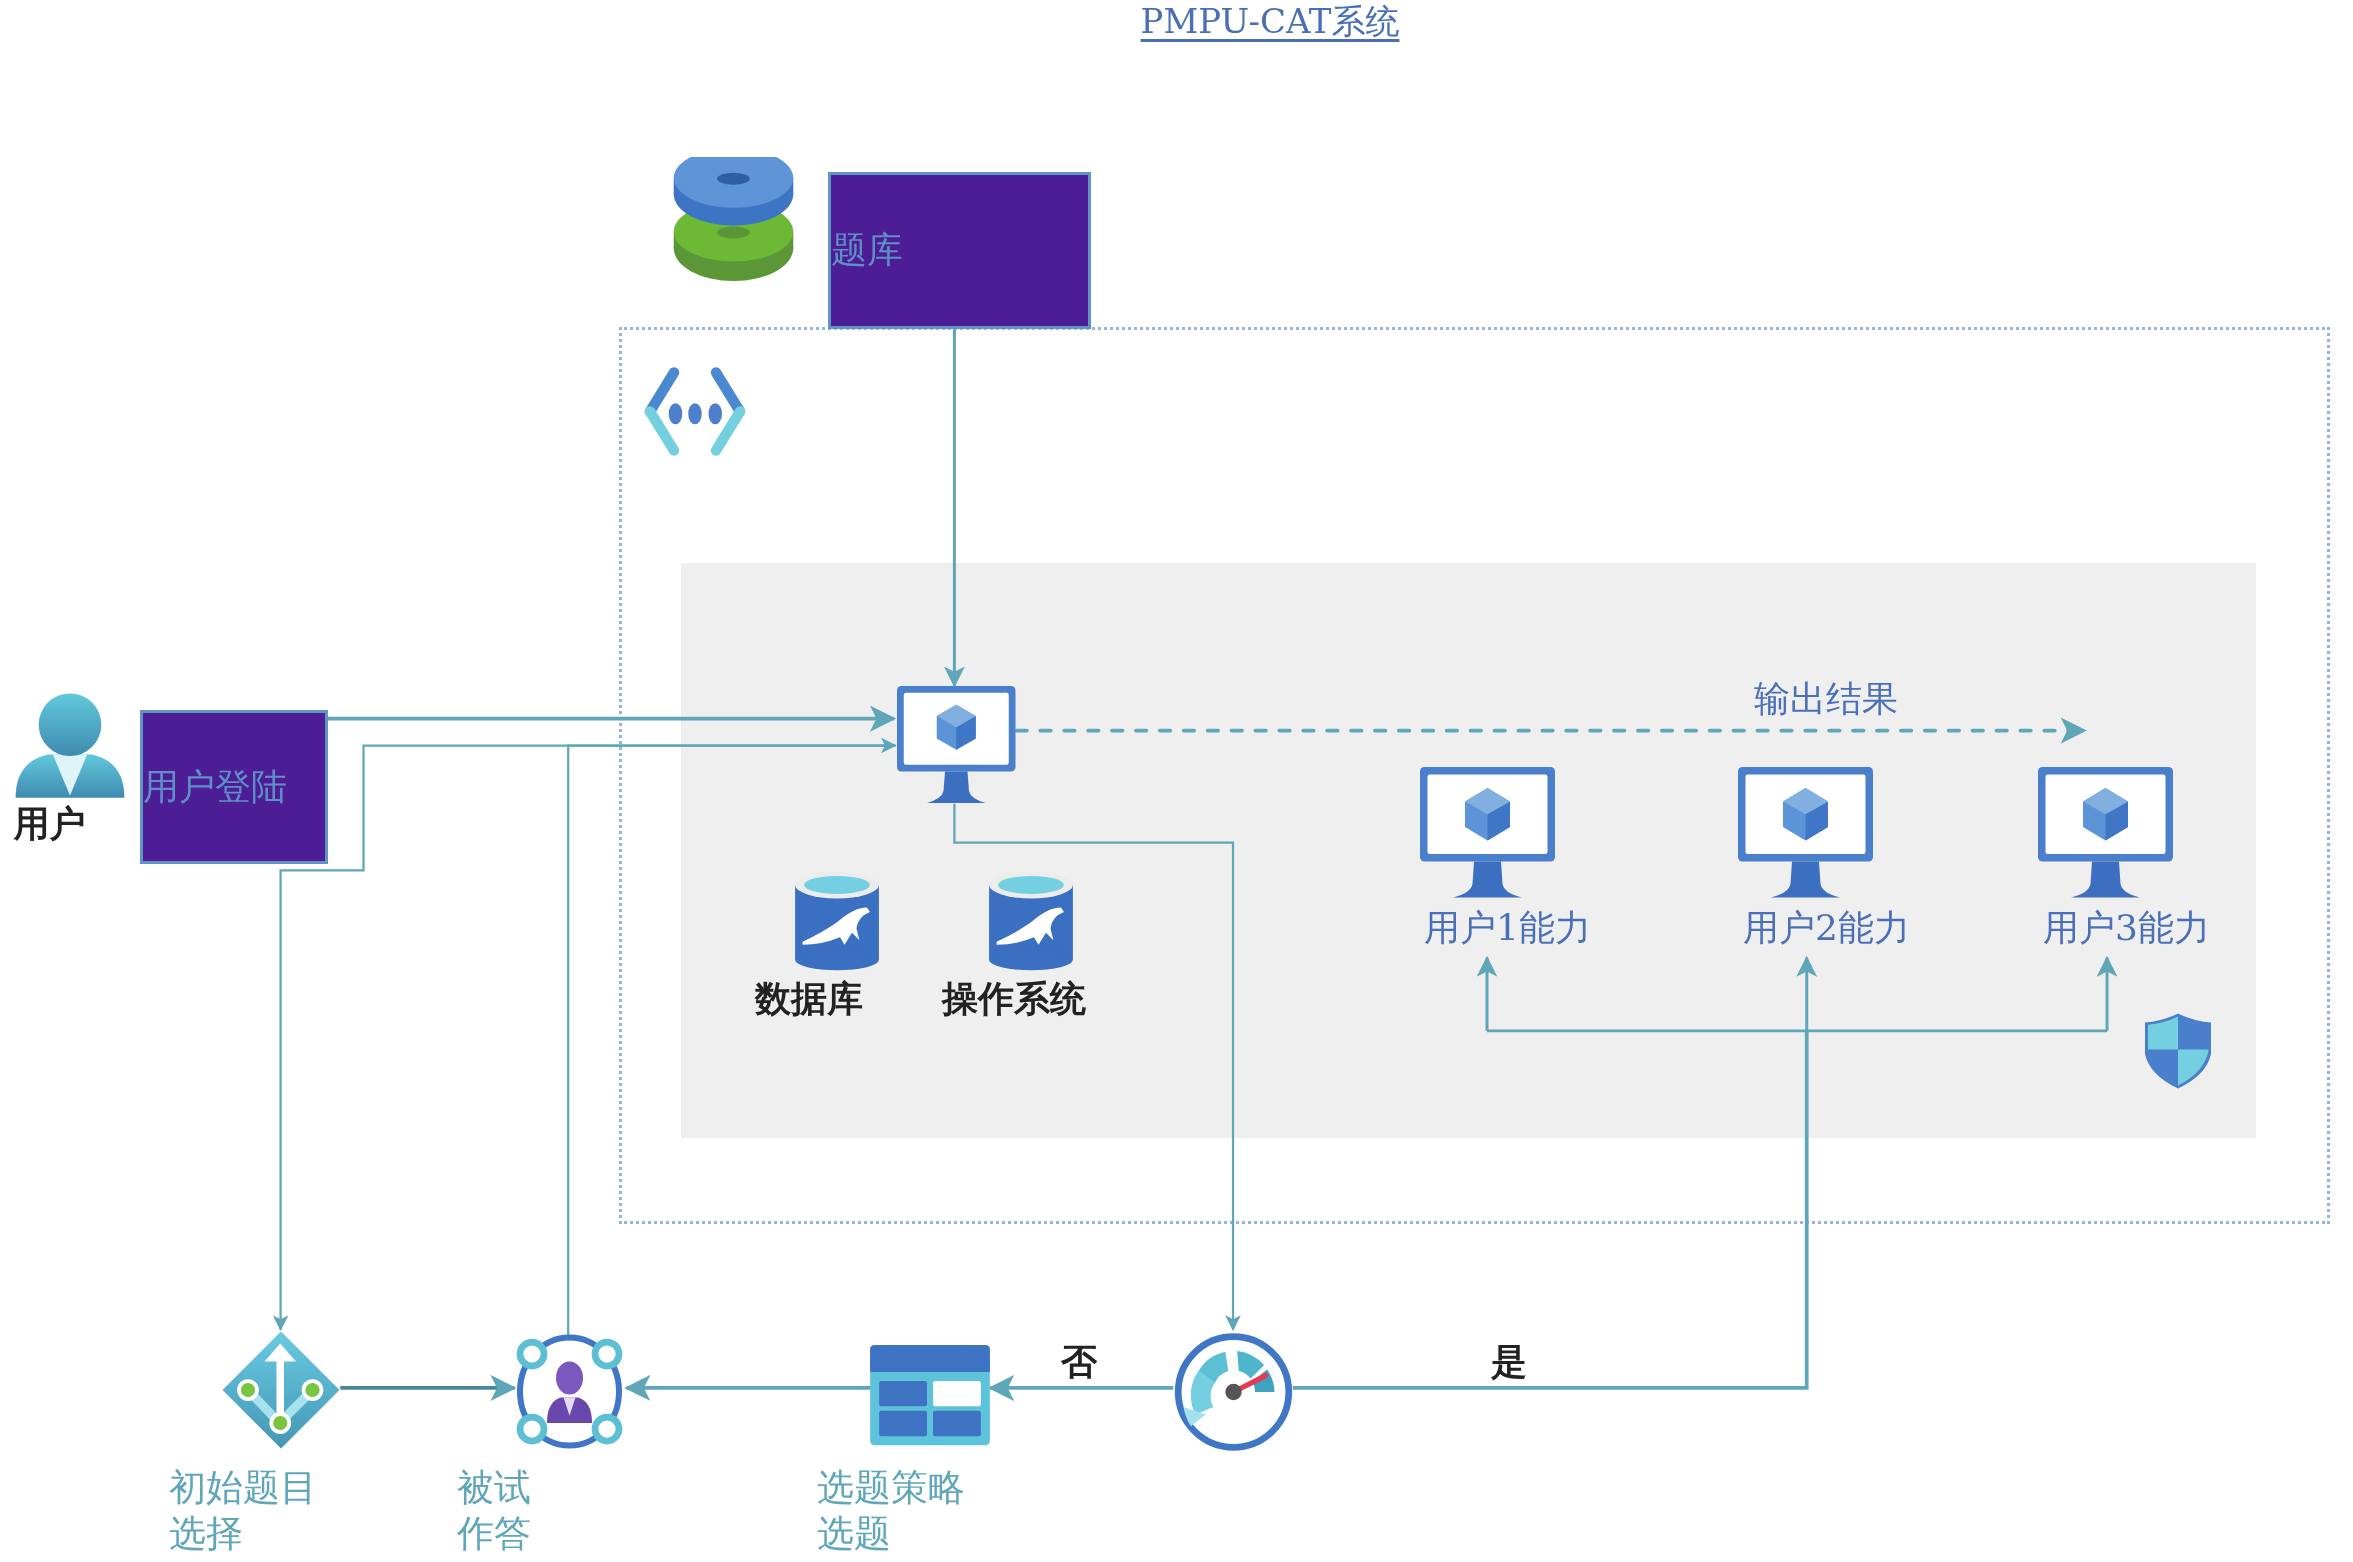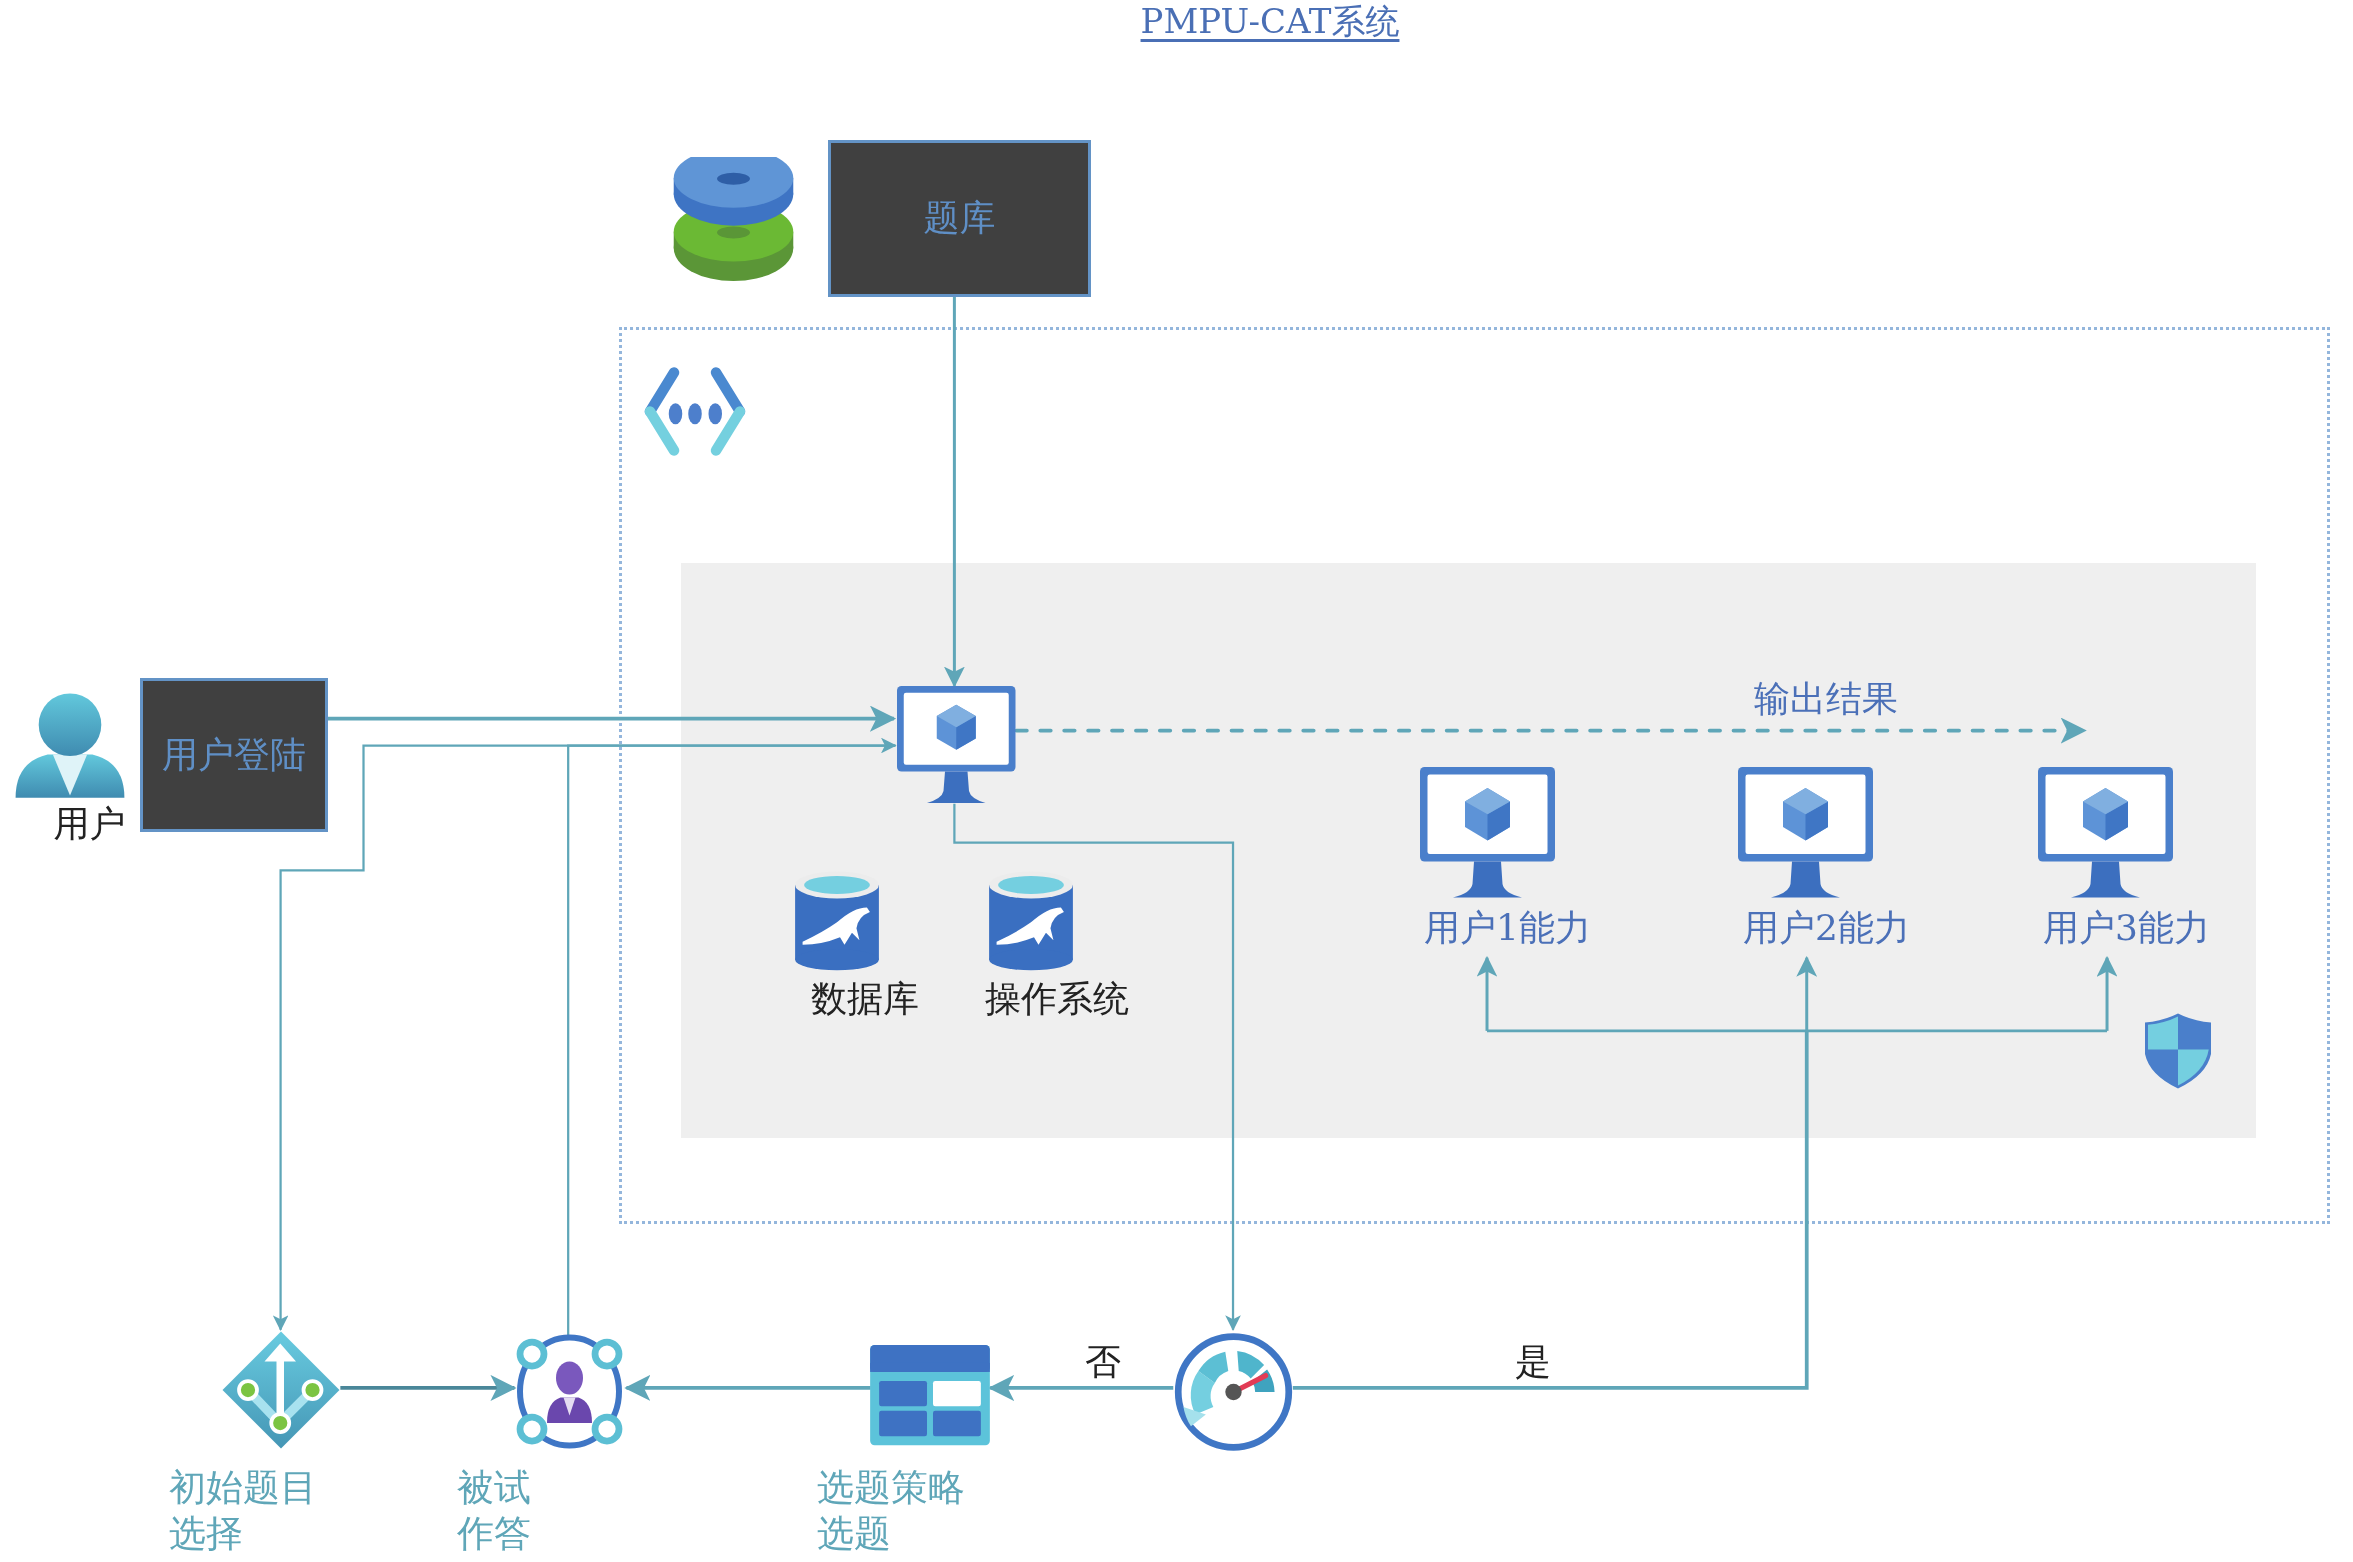--- a/index.html
+++ b/index.html
@@ -1,26 +1,26 @@
 <!DOCTYPE html>
 <html style="font-size:12px"><head>
 <meta charset="utf-8">
 <style>
   html, body { margin:0; padding:0; background:#ffffff; }
   body { width:2354px; height:1562px; position:relative; overflow:hidden;
          font-family:"DejaVu Serif","Liberation Serif",serif; }
   .abs { position:absolute; }
   .title { left:1046px; top:0px; width:448px; text-align:center; font-size:34px; color:#4a6fb5;
            text-decoration:underline; text-decoration-thickness:3px; text-underline-offset:6px; line-height:42px; }
-  .box { border:3px solid #6393c6; background:#404040; box-sizing:border-box; display:flex;
-         align-items:center; justify-content:center; color:#5f8fc6; font-size:36px; }
+  .box { border:3px solid #6393c6; background:#4c1d95; box-sizing:border-box; display:flex;
+         align-items:center; justify-content:flex-start; color:#5f8fc6; font-size:36px;margin-top:32px; }
   .vnet { left:619px; top:327px; width:1711px; height:897px; border:3.7px dotted #94b6dc; box-sizing:border-box; }
   .grey { left:681px; top:563px; width:1575px; height:575px; background:#efefef; }
   .lbl-blue { color:#4b70b8; font-size:36px; text-align:right; white-space:nowrap; }
-  .lbl-black { color:#222; font-size:36px; text-align:right; white-space:nowrap; }
+  .lbl-black { color:#222; font-size:36px; text-align:left; white-space:nowrap;font-weight:bold; }
   .lbl-teal { color:#5fa6b8; font-size:37px; text-align:left; line-height:46px; white-space:nowrap; }
   svg.lines { position:absolute; left:0; top:0; }
 </style>
 </head>
 <body>
 
 <div class="abs title">PMPU-CAT系统</div>
 
 <div class="abs vnet"></div>
 <div class="abs grey"></div>

